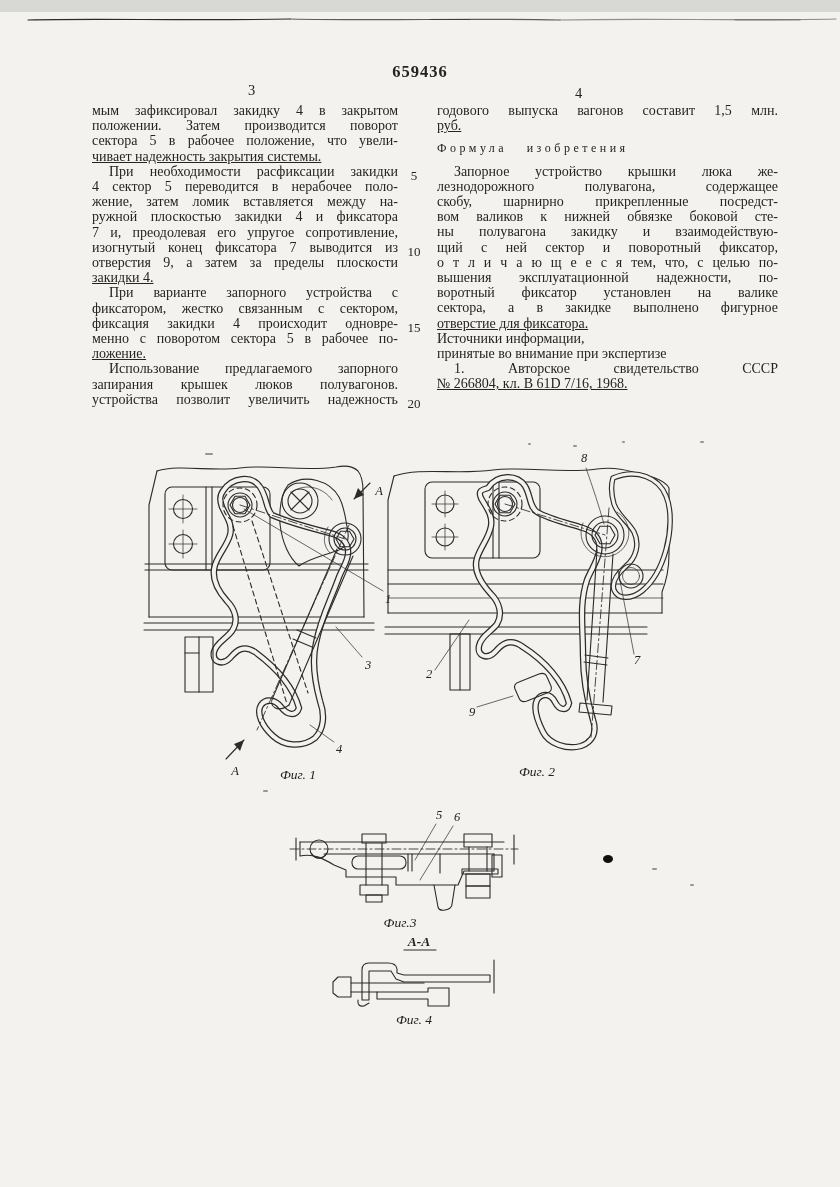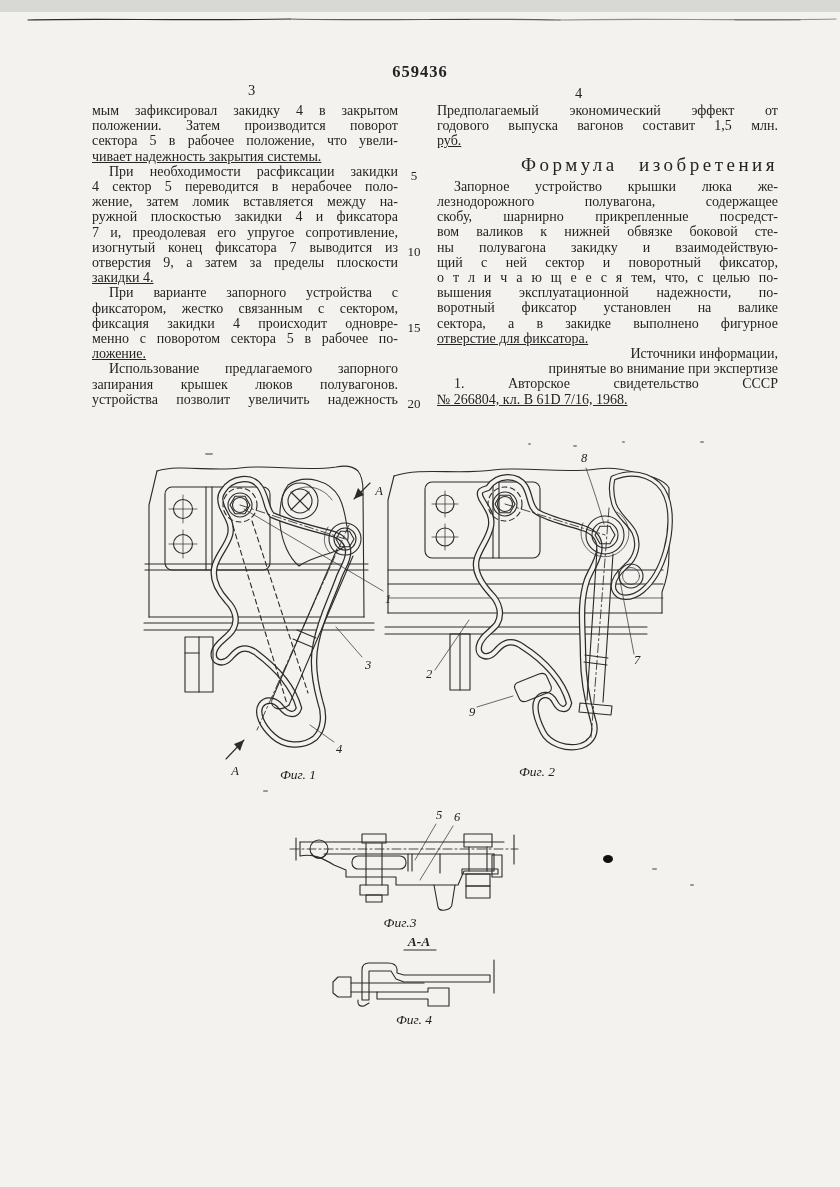--- a/index.html
+++ b/index.html
@@ -8,24 +8,24 @@
     background:#f3f2ee;
     font-family:"Liberation Serif","DejaVu Serif",serif;
     color:#242424; overflow:hidden;
   }
   
   .col{position:absolute; font-size:14px; line-height:15.2px;}
   .t-line{text-align:justify; text-align-last:justify; white-space:nowrap; overflow:visible;}
   .t-line.ll{text-align-last:left;text-decoration:underline;}
   .t-line.ind{text-indent:17px;}
   .formula-heading{
-    text-align:right; letter-spacing:3.5px; word-spacing:13px;
-    margin:8px 0 7px 0; font-size:19px;
+    text-align:left; letter-spacing:3.5px; word-spacing:13px;
+    margin:8px 0 7px 0; font-size:12px;
   }
-  .center-line{text-align:right;}
+  .center-line{text-align:left;}
   .patent-number{
     position:absolute; top:50px; left:0; width:840px; text-align:center;
     font-size:16.5px; font-weight:bold; letter-spacing:1px;
   }
   .col-num{position:absolute; font-size:14.5px;}
   .gutter-num{
     position:absolute; left:400px; width:28px; text-align:center;
     font-size:13px;
   }
   
@@ -93,21 +93,20 @@
       </div>
     <div class="para">
         <div class="t-line ind">Использование предлагаемого запорного</div>
         <div class="t-line">запирания крышек люков полувагонов.</div>
         <div class="t-line">устройства позволит увеличить надежность</div>
       </div>
   </div>
 
   <div class="col" style="left:437px;top:91px;width:341px">
     <div class="para">
-        <div class="t-line">Предполагаемый экономический эффект от</div>
         <div class="t-line">годового выпуска вагонов составит 1,5 млн.</div>
         <div class="t-line ll">руб.</div>
       </div>
     <div class="formula-heading">Формула изобретения</div>
     <div class="para">
         <div class="t-line ind">Запорное устройство крышки люка же-</div>
         <div class="t-line">лезнодорожного полувагона, содержащее</div>
         <div class="t-line">скобу, шарнирно прикрепленные посредст-</div>
         <div class="t-line">вом валиков к нижней обвязке боковой сте-</div>
         <div class="t-line">ны полувагона закидку и взаимодействую-</div>

